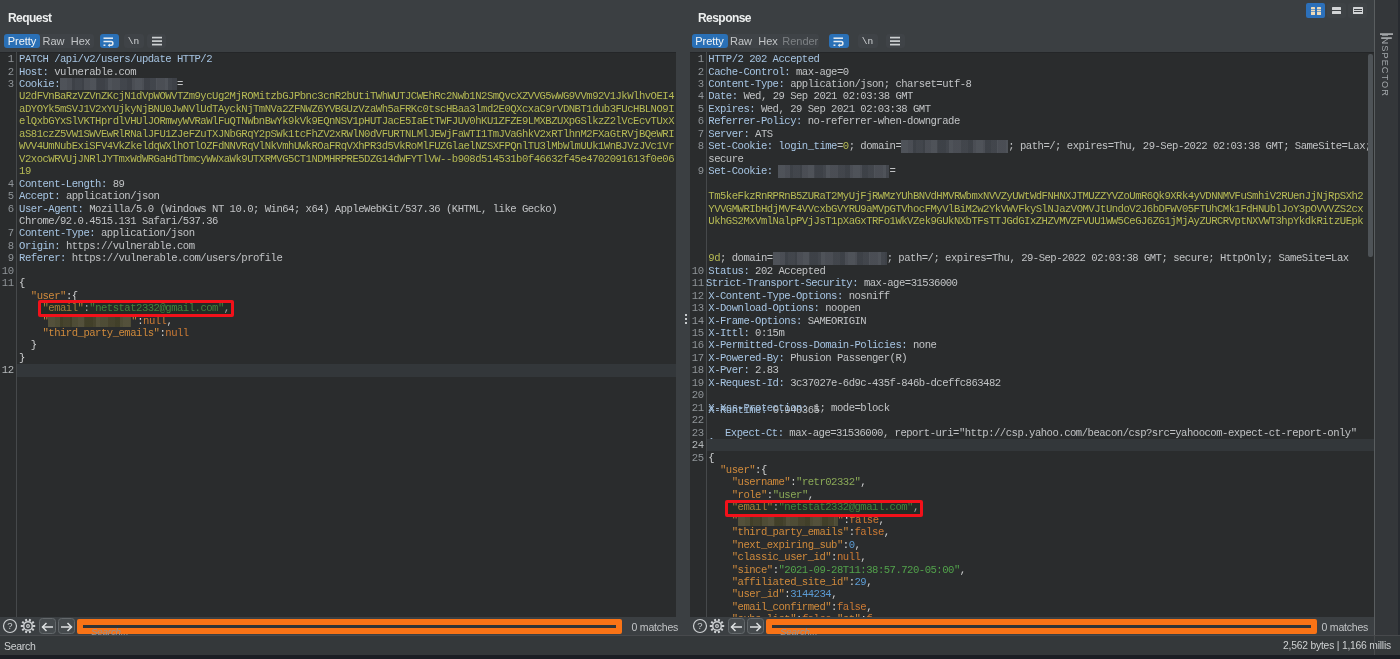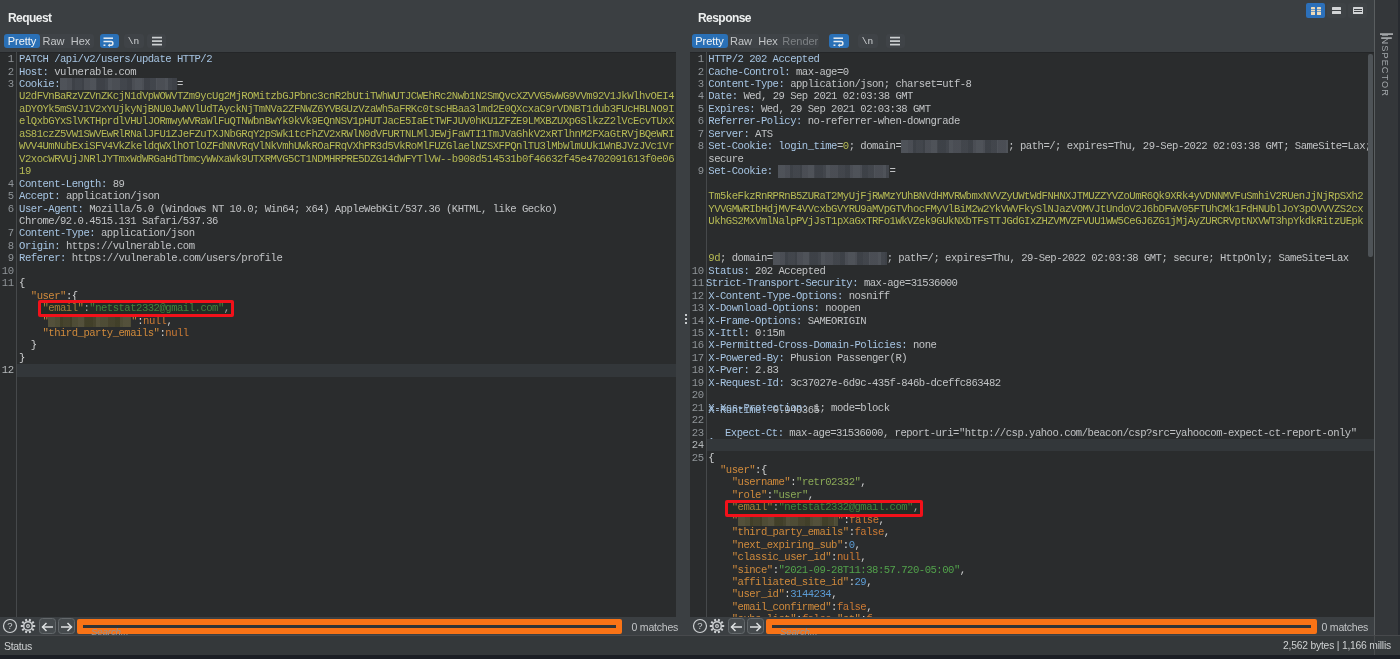--- a/index.html
+++ b/index.html
@@ -279,15 +279,15 @@
 <div class="abs" style="left:1380px;top:25.5px;width:13px;height:7px">
 <svg width="13" height="7" viewBox="0 0 13 7">
       <g stroke="#b0b3b5" stroke-width="1.6">
         <path d="M0 1.1 H13"></path>
         <path d="M1.2 5.1 H11.8"></path>
       </g>
     </svg></div>
 <div class="abs" style="left:1390px;top:34px;width:64px;height:12px;transform:rotate(90deg);transform-origin:0 0;font-size:9.2px;letter-spacing:1.05px;color:#a2a6a9">INSPECTOR</div>
 <div class="abs" style="left:1397.5px;top:0;width:2.5px;height:635px;background:#282b30"></div>
 <div class="abs" style="left:0;top:634.5px;width:1400px;height:20.5px;background:#34383a;border-top:1px solid #47494c"></div>
-<div class="abs" style="left:4px;top:639.5px;font-size:10.5px;letter-spacing:-0.3px;color:#ced1d2">Status</div>
+<div class="abs" style="left:4px;top:639.5px;font-size:10.5px;letter-spacing:-0.3px;color:#ced1d2">Search</div>
 <div class="abs" style="right:9px;top:640px;font-size:10.3px;letter-spacing:-0.2px;color:#ced1d2">2,562 bytes | 1,166 millis</div>
 <div class="abs" style="left:1374px;top:635px;width:1px;height:20px;background:#484b4d"></div>
 <div class="abs" style="left:0;top:655px;width:1400px;height:4px;background:#1b1e24"></div>
 </body></html>

